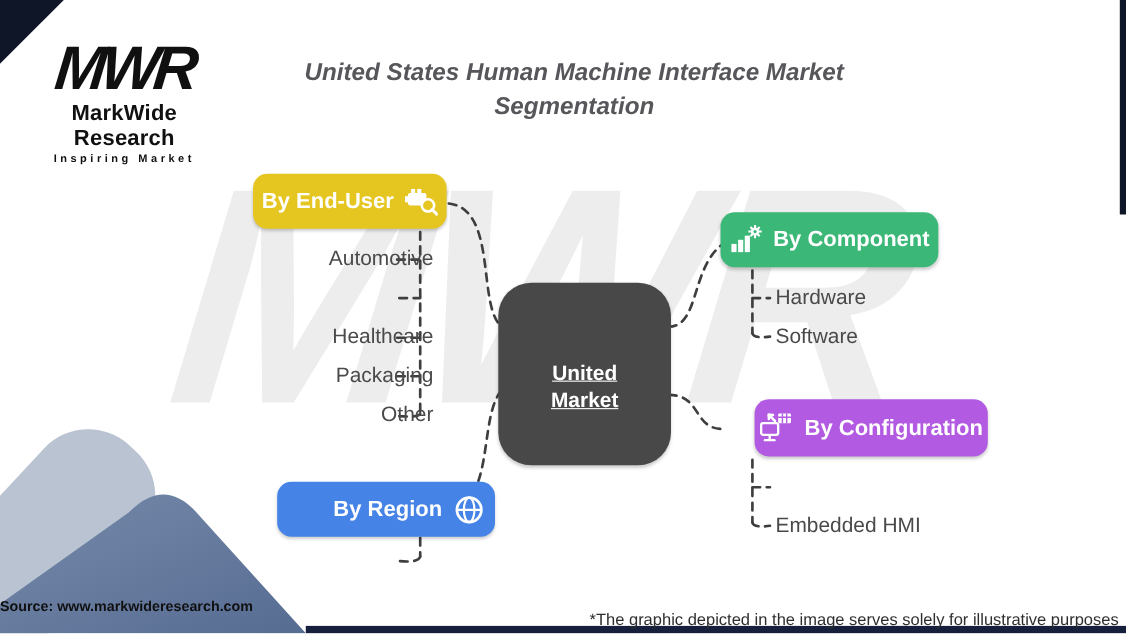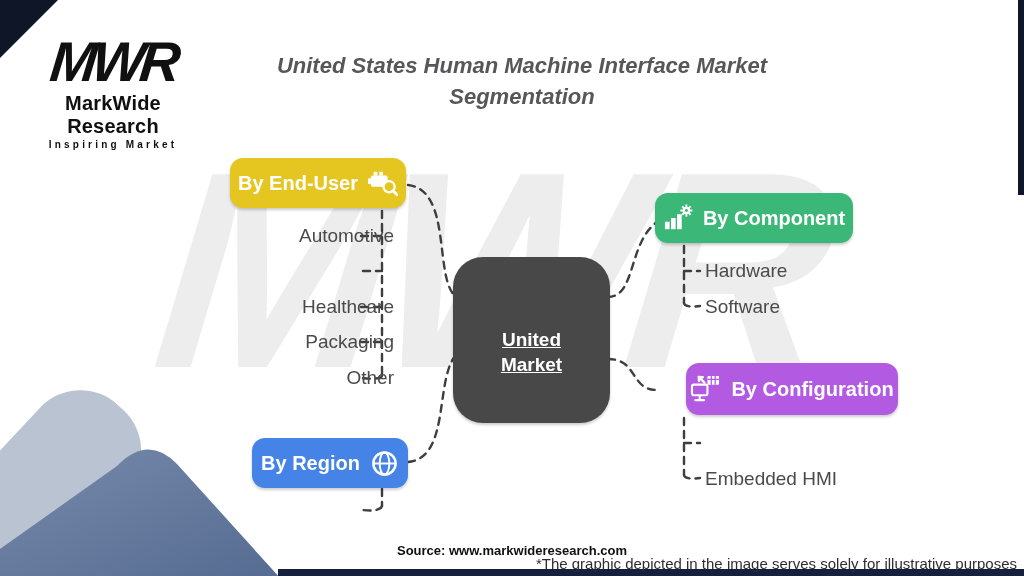--- a/index.html
+++ b/index.html
@@ -65,33 +65,33 @@
   .central {
     left:453px; top:257px; width:157px; height:166px; border-radius:30px;
     background:#484848; flex-direction:column; padding-top:24px; box-sizing:border-box;
     font-size:19px; line-height:25px; text-decoration:underline;
   }
   .branch { height:50px; border-radius:13px; font-size:20px; gap:10px; }
   .branch .ico { display:flex; align-items:center; }
   .n-enduser  { left:230px; top:158px; width:176px; background:#e5c51f; }
   .n-component{ left:655px; top:193px; width:198px; background:#3bb878;align-items:center; }
   .n-config   { left:686px; top:363px; width:212px; height:52px; background:#b25ae2;align-items:center; }
-  .n-region   { left:252px; top:438px; width:156px; background:#4583e6; }
+  .n-region   { left:252px; top:438px; width:156px; background:#4583e6;padding-left:42px; }
 
   
   .item {
     position:absolute; z-index:3; height:24px; line-height:24px;
     font-size:19px; color:#4a4a4a; white-space:nowrap;
   }
   .item.right-align { right:630px; text-align:center; }
   .item.left-align  { left:705px; text-align:right; }
 
   
   .source {
-    position:absolute; left:0; top:543px; width:1024px; text-align:center; z-index:3;
+    position:absolute; left:0; top:543px; width:1024px; text-align:left; z-index:3;
     font-size:13px; font-weight:bold; color:#101010;
   }
   .disclaimer {
     position:absolute; right:7px; top:555px; z-index:4;
     font-size:15px; color:#2e2e2e;
   }
 </style>
 </head>
 <body>
 

